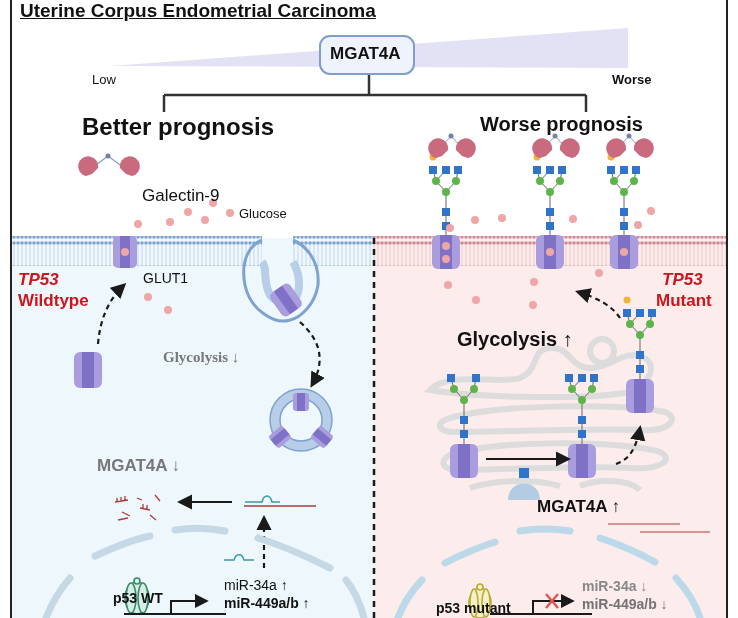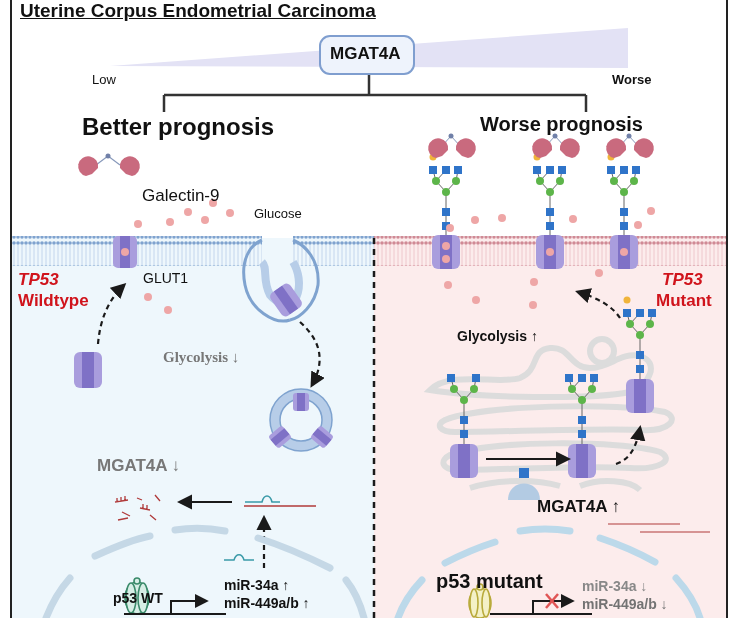--- a/index.html
+++ b/index.html
@@ -367,30 +367,30 @@
 </svg>
 
 <div class="title">Uterine Corpus Endometrial Carcinoma</div>
 <div class="lbl" style="left:330px;top:44px;font-size:17px;font-weight:bold;">MGAT4A</div>
 <div class="lbl" style="left:92px;top:72px;font-size:13px;">Low</div>
 <div class="lbl" style="left:612px;top:72px;font-size:13px;font-weight:bold;">Worse</div>
 <div class="lbl" style="left:82px;top:113px;font-size:24px;font-weight:bold;">Better prognosis</div>
 <div class="lbl" style="left:480px;top:113px;font-size:20px;font-weight:bold;">Worse prognosis</div>
 
 <div class="lbl" style="left:142px;top:162px;font-size:17px;margin-top:24px;">Galectin-9</div>
-<div class="lbl" style="left:239px;top:206px;font-size:13px;margin-left:15px;">Glucose</div>
+<div class="lbl" style="left:239px;top:206px;font-size:13px;">Glucose</div>
 <div class="lbl" style="left:143px;top:270px;font-size:14px;">GLUT1</div>
 
 <div class="lbl" style="left:18px;top:270px;font-size:17px;font-weight:bold;font-style:italic;color:#d0141c;">TP53</div>
 <div class="lbl" style="left:18px;top:291px;font-size:17px;font-weight:bold;color:#d0141c;">Wildtype</div>
 <div class="lbl" style="left:163px;top:349px;font-size:15px;font-weight:bold;color:#777;font-family:Liberation Serif, serif;">Glycolysis ↓</div>
 <div class="lbl" style="left:97px;top:456px;font-size:17px;font-weight:bold;color:#777;text-align:center;">MGAT4A ↓</div>
 <div class="lbl" style="left:113px;top:590px;font-size:14px;font-weight:bold;">p53 WT</div>
-<div class="lbl" style="left:224px;top:577px;font-size:14px;font-weight:bold;">miR-34a ↑</div>
+<div class="lbl" style="left:224px;top:577px;font-size:14px;font-weight:normal;">miR-34a ↑</div>
 <div class="lbl" style="left:224px;top:595px;font-size:14px;font-weight:bold;">miR-449a/b ↑</div>
 
 <div class="lbl" style="left:662px;top:270px;font-size:17px;font-weight:bold;font-style:italic;color:#d0141c;">TP53</div>
 <div class="lbl" style="left:656px;top:291px;font-size:17px;font-weight:bold;color:#d0141c;text-align:center;">Mutant</div>
-<div class="lbl" style="left:457px;top:328px;font-size:14px;font-weight:bold;">Glycolysis ↑</div>
+<div class="lbl" style="left:457px;top:328px;font-size:20px;font-weight:bold;">Glycolysis ↑</div>
 <div class="lbl" style="left:537px;top:497px;font-size:17px;font-weight:bold;">MGAT4A ↑</div>
-<div class="lbl" style="left:436px;top:570px;font-size:20px;font-weight:bold;">p53 mutant</div>
+<div class="lbl" style="left:436px;top:600px;font-size:14px;font-weight:bold;">p53 mutant</div>
 <div class="lbl" style="left:582px;top:578px;font-size:14px;font-weight:bold;color:#888;">miR-34a ↓</div>
 <div class="lbl" style="left:582px;top:596px;font-size:14px;font-weight:bold;color:#737373;">miR-449a/b ↓</div>
 
 </body></html>

